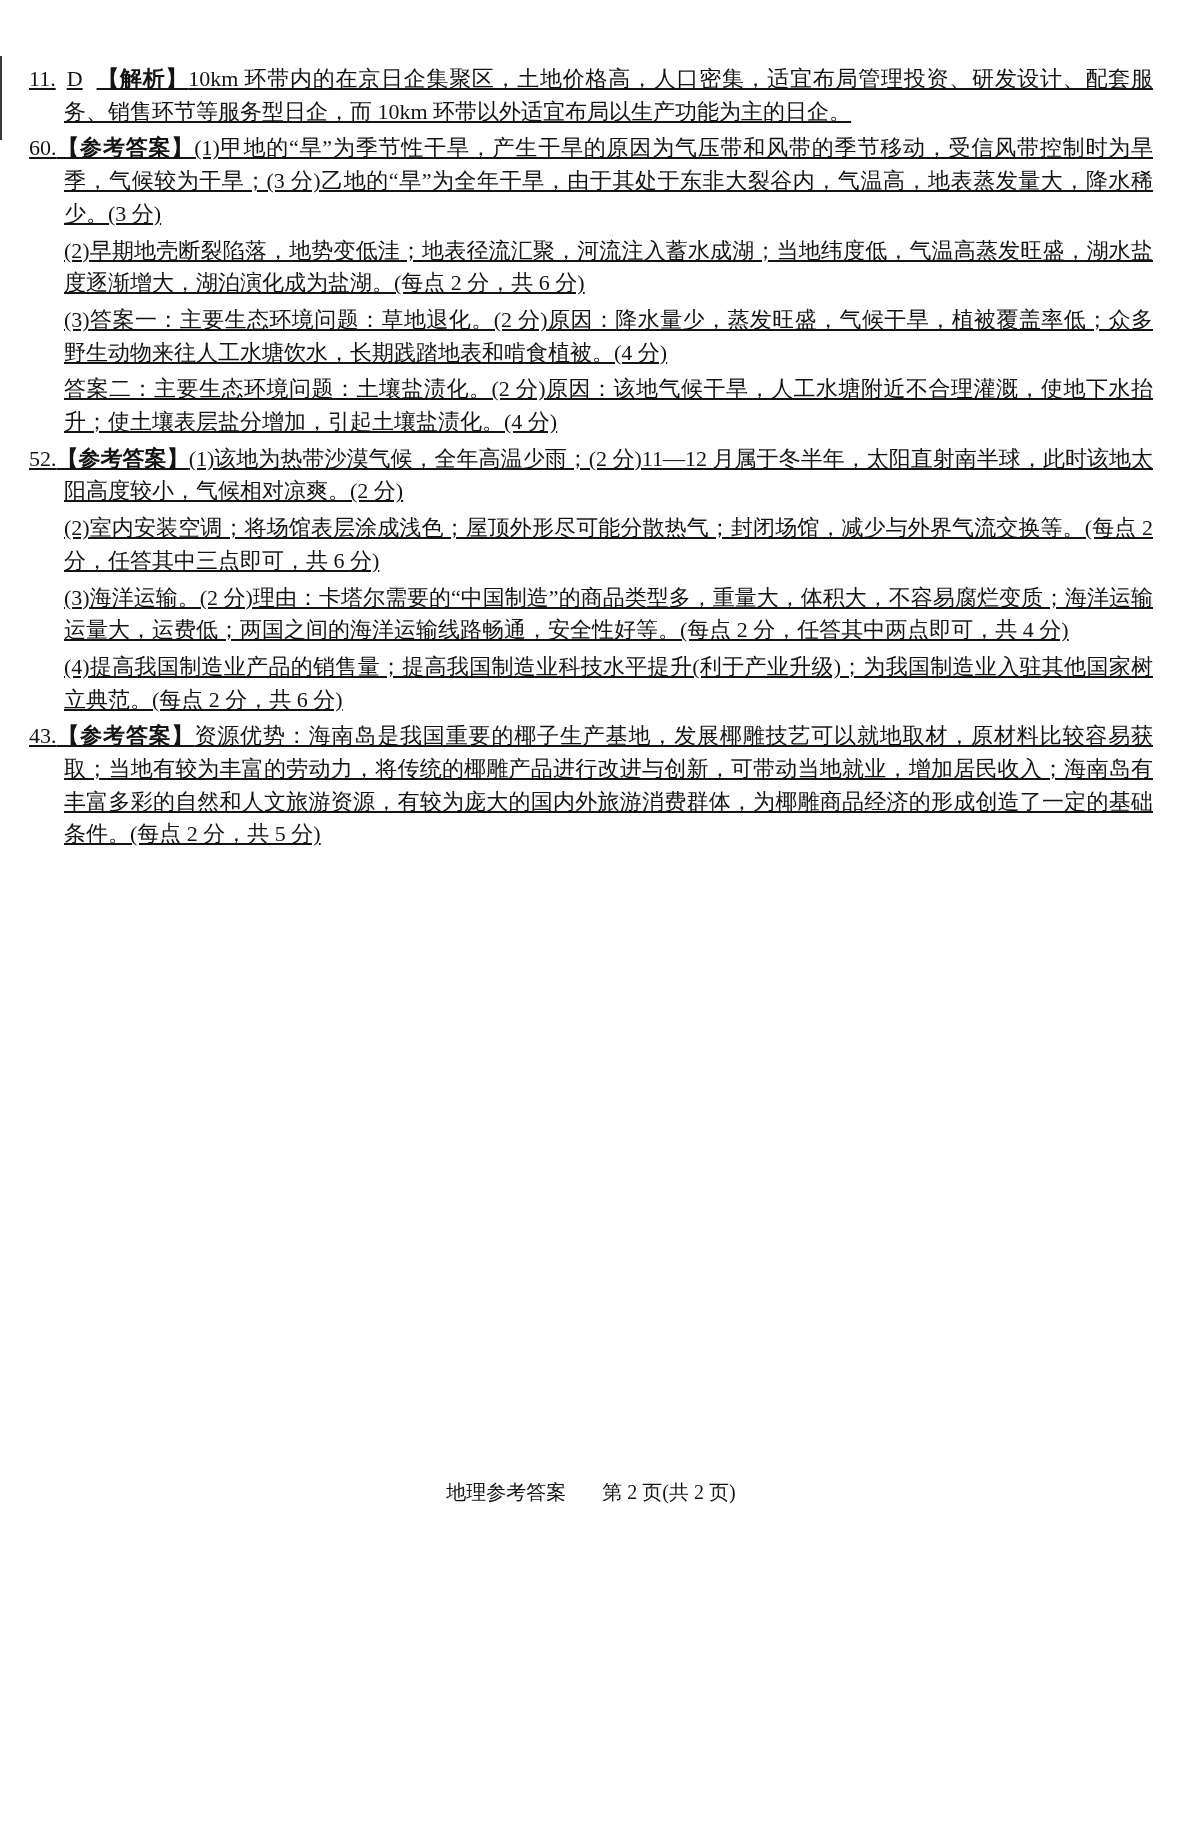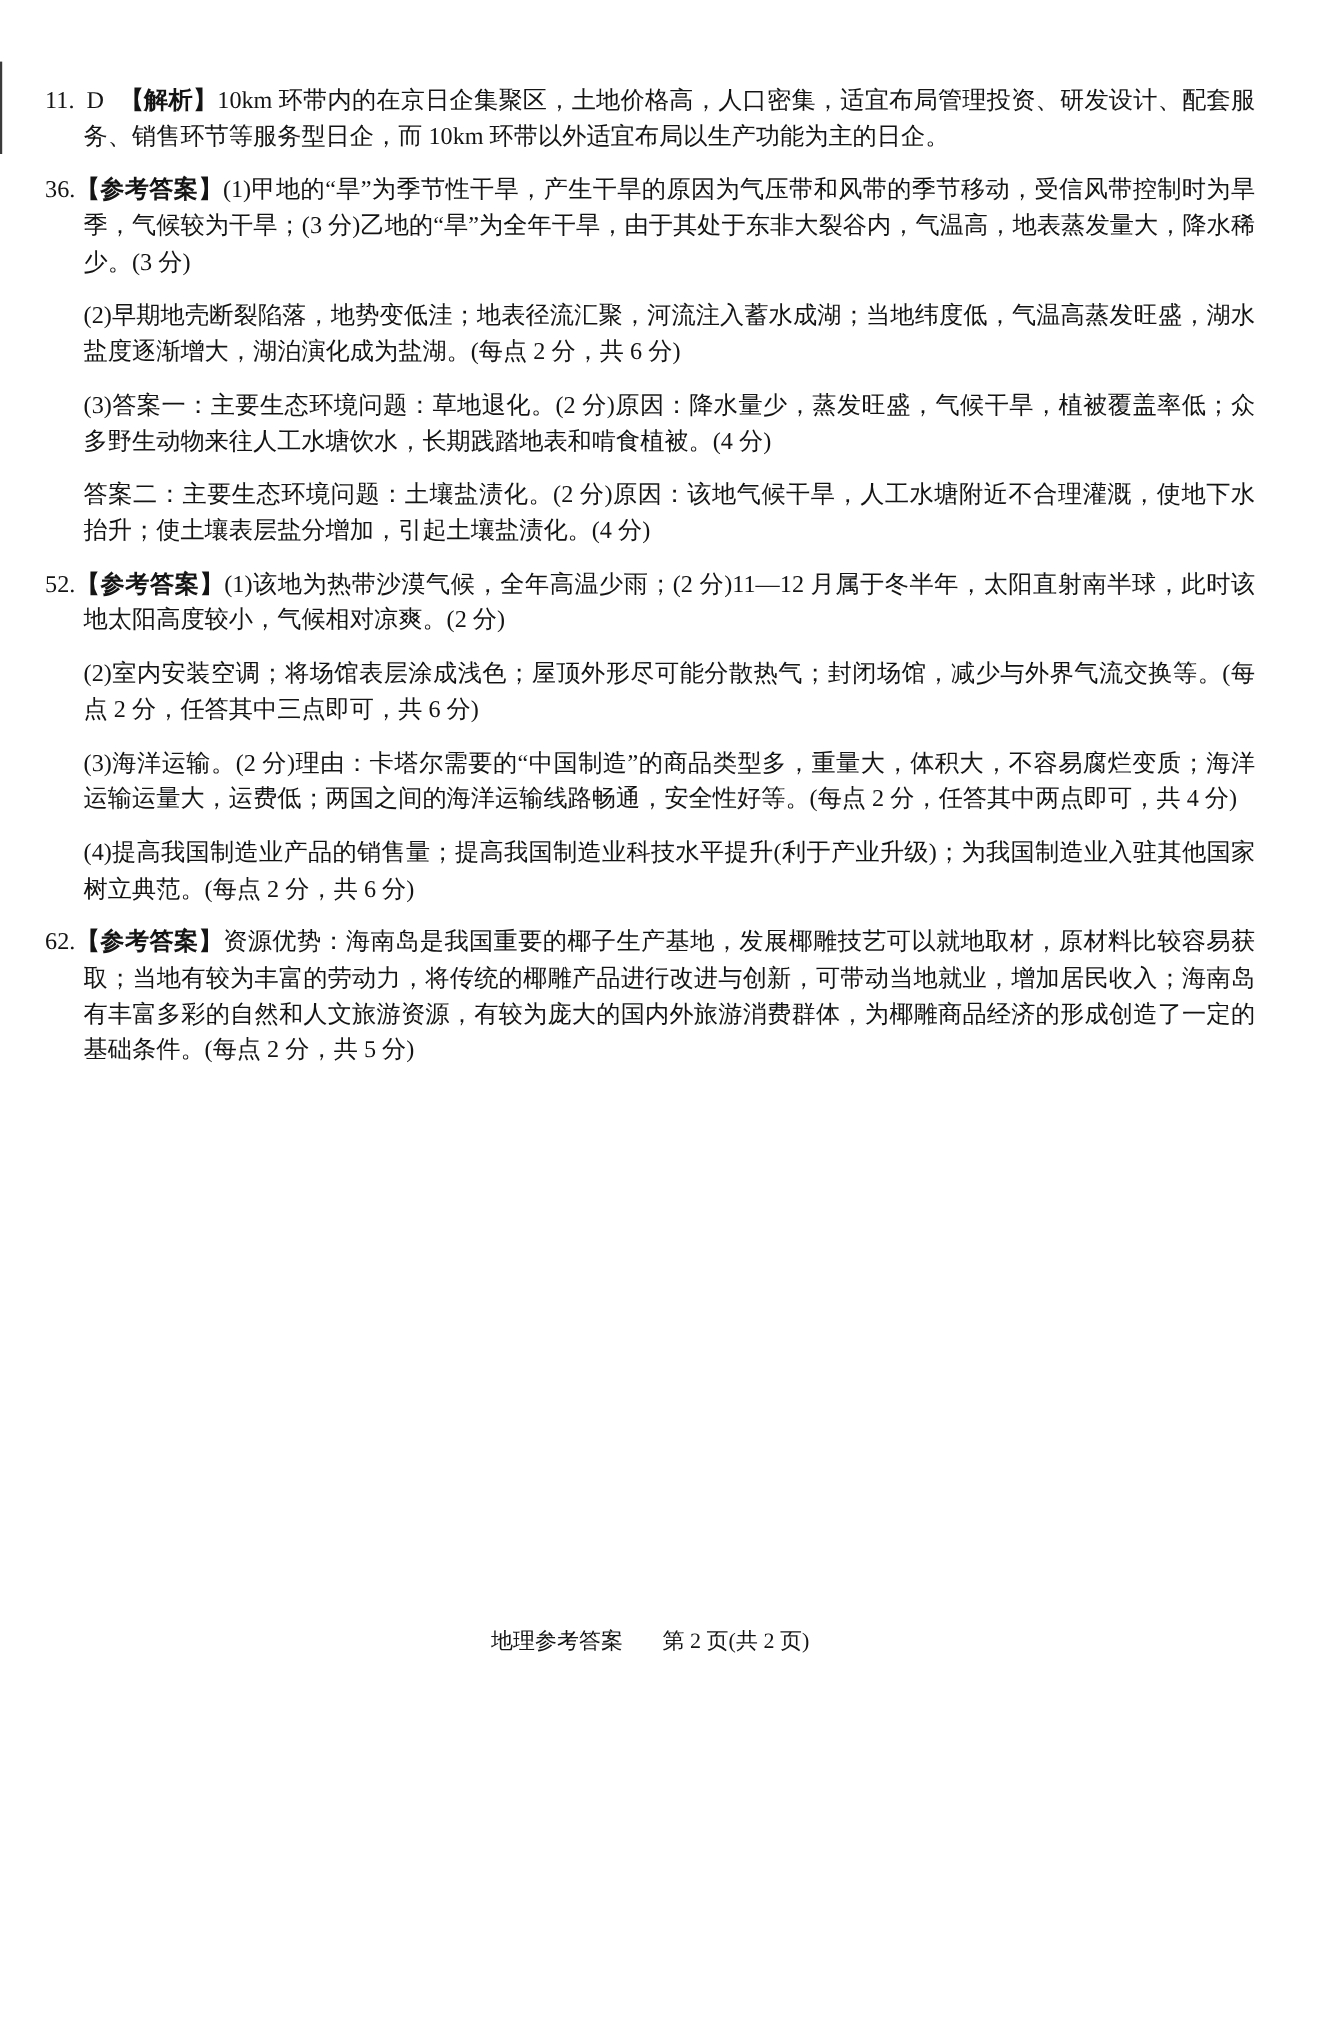--- a/index.html
+++ b/index.html
@@ -20,25 +20,26 @@
     background: #3a3a3a;
   }
   .content {
     position: absolute;
     top: 59px;
     left: 25px;
     width: 1132px;
   }
   .item { padding-left: 35px; }
   .para {
-    margin: 16px;
+    margin: 4px;
     font-size: 22px;
     line-height: 32.7px;
     text-align: justify;
     word-break: normal;
+    text-decoration: underline;
   }
   .para.first { text-indent: -35px; }
   .num { white-space: nowrap; }
   .ans { margin: 0 14px 0 11px; }
   .label {
     font-family: "Liberation Sans", "DejaVu Sans", sans-serif;
     font-weight: 700;
   }
   .footer {
     position: absolute;
@@ -55,31 +56,31 @@
 </head>
 <body>
 
 <div class="page">
   <div class="scan-line"></div>
   <main class="content">
       <section class="item">
         <p class="para first"><span class="num">11.</span><span class="ans">D</span><span class="label">【解析】</span><span>10km 环带内的在京日企集聚区，土地价格高，人口密集，适宜布局管理投资、研发设计、配套服务、销售环节等服务型日企，而 10km 环带以外适宜布局以生产功能为主的日企。</span></p>
       </section>
       <section class="item">
-        <p class="para first"><span class="num">36.</span><span class="label">【参考答案】</span><span>(1)甲地的“旱”为季节性干旱，产生干旱的原因为气压带和风带的季节移动，受信风带控制时为旱季，气候较为干旱；(3 分)乙地的“旱”为全年干旱，由于其处于东非大裂谷内，气温高，地表蒸发量大，降水稀少。(3 分)</span></p>
+        <p class="para first"><span class="num">60.</span><span class="label">【参考答案】</span><span>(1)甲地的“旱”为季节性干旱，产生干旱的原因为气压带和风带的季节移动，受信风带控制时为旱季，气候较为干旱；(3 分)乙地的“旱”为全年干旱，由于其处于东非大裂谷内，气温高，地表蒸发量大，降水稀少。(3 分)</span></p>
         <p class="para"><span>(2)早期地壳断裂陷落，地势变低洼；地表径流汇聚，河流注入蓄水成湖；当地纬度低，气温高蒸发旺盛，湖水盐度逐渐增大，湖泊演化成为盐湖。(每点 2 分，共 6 分)</span></p>
         <p class="para"><span>(3)答案一：主要生态环境问题：草地退化。(2 分)原因：降水量少，蒸发旺盛，气候干旱，植被覆盖率低；众多野生动物来往人工水塘饮水，长期践踏地表和啃食植被。(4 分)</span></p>
         <p class="para"><span>答案二：主要生态环境问题：土壤盐渍化。(2 分)原因：该地气候干旱，人工水塘附近不合理灌溉，使地下水抬升；使土壤表层盐分增加，引起土壤盐渍化。(4 分)</span></p>
       </section>
       <section class="item">
         <p class="para first"><span class="num">52.</span><span class="label">【参考答案】</span><span>(1)该地为热带沙漠气候，全年高温少雨；(2 分)11—12 月属于冬半年，太阳直射南半球，此时该地太阳高度较小，气候相对凉爽。(2 分)</span></p>
         <p class="para"><span>(2)室内安装空调；将场馆表层涂成浅色；屋顶外形尽可能分散热气；封闭场馆，减少与外界气流交换等。(每点 2 分，任答其中三点即可，共 6 分)</span></p>
         <p class="para"><span>(3)海洋运输。(2 分)理由：卡塔尔需要的“中国制造”的商品类型多，重量大，体积大，不容易腐烂变质；海洋运输运量大，运费低；两国之间的海洋运输线路畅通，安全性好等。(每点 2 分，任答其中两点即可，共 4 分)</span></p>
         <p class="para"><span>(4)提高我国制造业产品的销售量；提高我国制造业科技水平提升(利于产业升级)；为我国制造业入驻其他国家树立典范。(每点 2 分，共 6 分)</span></p>
       </section>
       <section class="item">
-        <p class="para first"><span class="num">62.</span><span class="label">【参考答案】</span><span>资源优势：海南岛是我国重要的椰子生产基地，发展椰雕技艺可以就地取材，原材料比较容易获取；当地有较为丰富的劳动力，将传统的椰雕产品进行改进与创新，可带动当地就业，增加居民收入；海南岛有丰富多彩的自然和人文旅游资源，有较为庞大的国内外旅游消费群体，为椰雕商品经济的形成创造了一定的基础条件。(每点 2 分，共 5 分)</span></p>
+        <p class="para first"><span class="num">43.</span><span class="label">【参考答案】</span><span>资源优势：海南岛是我国重要的椰子生产基地，发展椰雕技艺可以就地取材，原材料比较容易获取；当地有较为丰富的劳动力，将传统的椰雕产品进行改进与创新，可带动当地就业，增加居民收入；海南岛有丰富多彩的自然和人文旅游资源，有较为庞大的国内外旅游消费群体，为椰雕商品经济的形成创造了一定的基础条件。(每点 2 分，共 5 分)</span></p>
       </section>
     </main>
   <footer class="footer">
     <span>地理参考答案</span><span class="pageinfo">第 2 页(共 2 页)</span>
   </footer>
 </div>
 
 </body></html>

